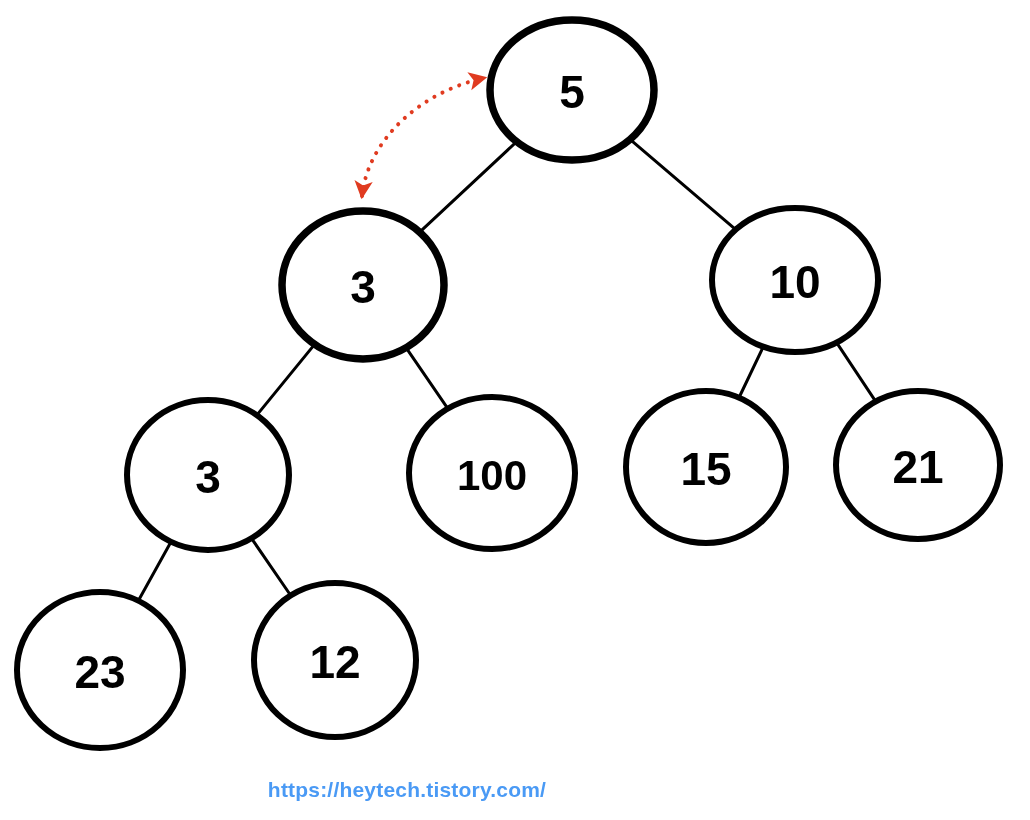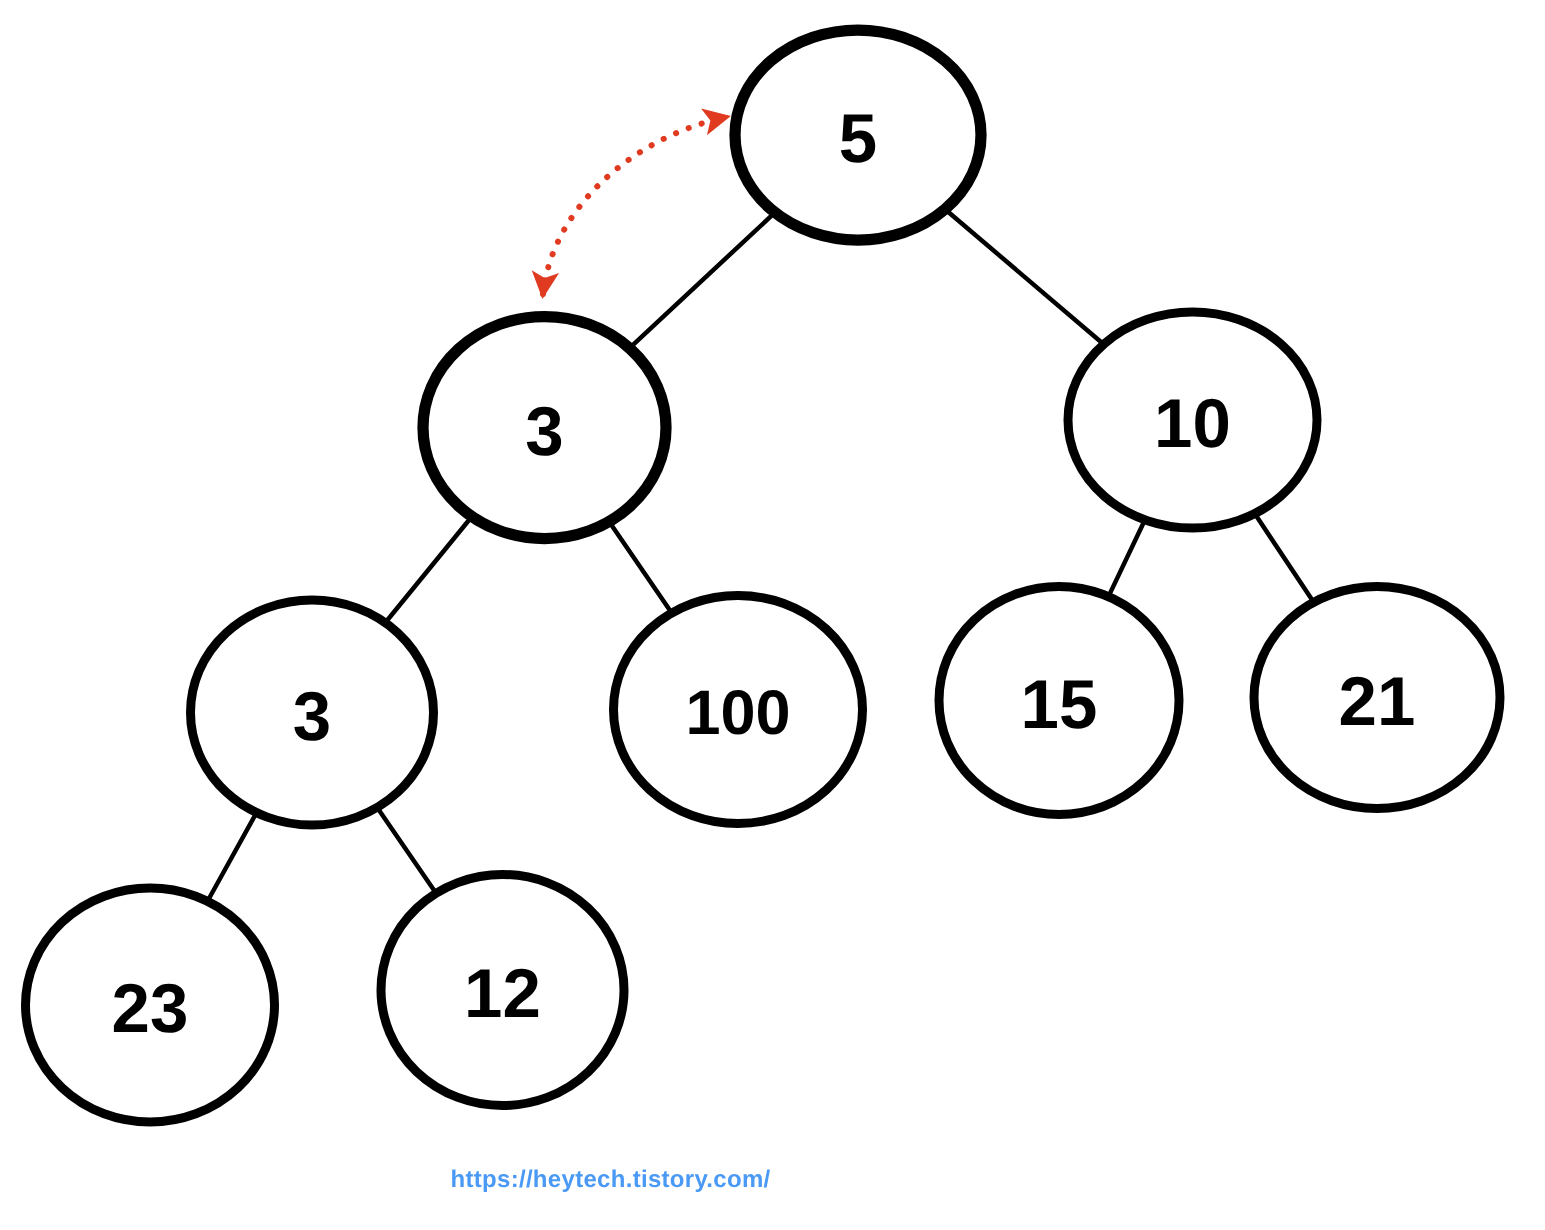--- a/index.html
+++ b/index.html
@@ -58,21 +58,21 @@
     stroke-linecap: round;
     stroke-dasharray: 0.1 9;
   }
   #watermark {
     position: absolute;
     left: 0;
     top: 778px;
     width: 814px;
     text-align: center;
     font-family: "Liberation Sans", sans-serif;
-    font-size: 16px;
+    font-size: 21px;
     font-weight: bold;
     color: #4a9af5;
     letter-spacing: 0.2px;
     white-space: nowrap;
   }
 </style>
 </head>
 <body>
 
 <div id="canvas-root">

